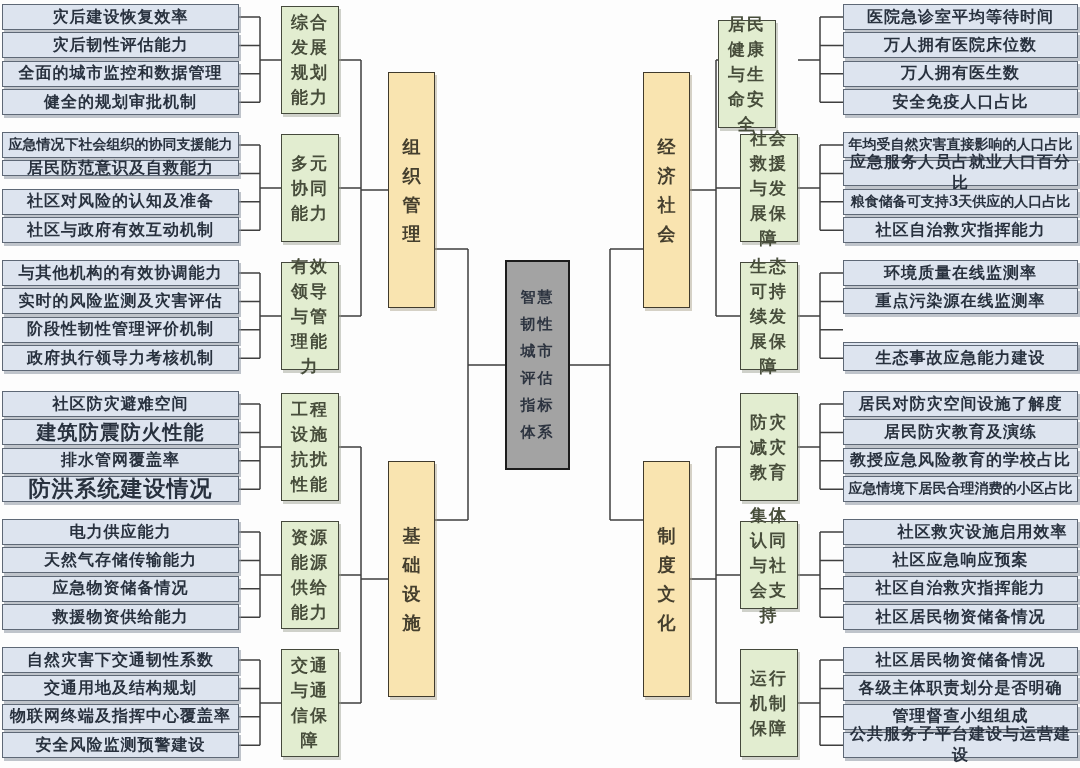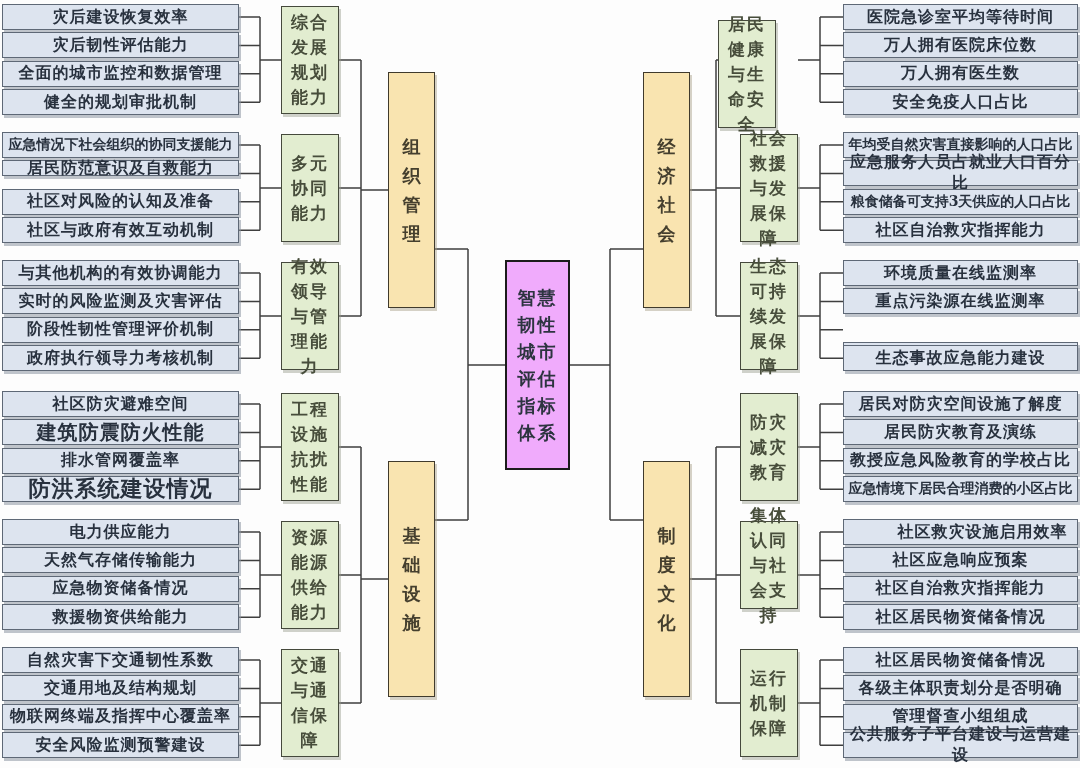--- a/index.html
+++ b/index.html
@@ -22,22 +22,22 @@
     background:#e2edd0;border:1.8px solid #45493c;color:#474d3b;
     font-size:17px;line-height:25px;letter-spacing:2px;
     box-shadow:2px 3px 0 rgba(150,155,140,0.45);
   }
   .branch{
     background:#f9e4b0;border:1.8px solid #403a2c;color:#453f2e;
     font-size:18px;line-height:29px;
     box-shadow:2px 3px 0 rgba(165,155,130,0.45);
   }
   .root{
-    background:#f0abfc;border:2px solid #1c1c1c;color:#2d3440;
-    font-size:18px;line-height:27px;letter-spacing:2px;
+    background:#a3a3a3;border:2px solid #1c1c1c;color:#2d3440;
+    font-size:15px;line-height:27px;letter-spacing:2px;
   }
 </style>
 </head>
 <body>
 
 <div class="canvas">
   <svg id="connectors" viewBox="0 0 1080 768" xmlns="http://www.w3.org/2000/svg">
       <path d="M 239 17 L 260 17 M 239 45.4 L 260 45.4 M 239 73.8 L 260 73.8 M 239 102.19999999999999 L 260 102.19999999999999 M 260 17 L 260 102.19999999999999 M 260 60 L 281 60 M 339 60 L 361 60 M 239 145 L 260 145 M 239 173.4 L 260 173.4 M 239 201.8 L 260 201.8 M 239 230.2 L 260 230.2 M 260 145 L 260 230.2 M 260 188 L 281 188 M 339 188 L 361 188 M 239 273 L 260 273 M 239 301.4 L 260 301.4 M 239 329.8 L 260 329.8 M 239 358.2 L 260 358.2 M 260 273 L 260 358.2 M 260 316 L 281 316 M 339 316 L 361 316 M 361 60 L 361 316 M 361 190 L 388 190 M 435 249 L 468 249 M 239 404 L 260 404 M 239 432.4 L 260 432.4 M 239 460.8 L 260 460.8 M 239 489.2 L 260 489.2 M 260 404 L 260 489.2 M 260 447 L 281 447 M 339 447 L 361 447 M 239 532 L 260 532 M 239 560.4 L 260 560.4 M 239 588.8 L 260 588.8 M 239 617.2 L 260 617.2 M 260 532 L 260 617.2 M 260 575 L 281 575 M 339 575 L 361 575 M 239 660 L 260 660 M 239 688.4 L 260 688.4 M 239 716.8 L 260 716.8 M 239 745.2 L 260 745.2 M 260 660 L 260 745.2 M 260 703 L 281 703 M 339 703 L 361 703 M 361 447 L 361 703 M 361 579 L 388 579 M 435 520 L 468 520 M 843 17 L 820 17 M 843 45.4 L 820 45.4 M 843 73.8 L 820 73.8 M 843 102.19999999999999 L 820 102.19999999999999 M 820 17 L 820 102.19999999999999 M 820 60 L 798 60 M 740 60 L 716 60 M 843 145 L 820 145 M 843 173.4 L 820 173.4 M 843 201.8 L 820 201.8 M 843 230.2 L 820 230.2 M 820 145 L 820 230.2 M 820 188 L 798 188 M 740 188 L 716 188 M 843 273 L 820 273 M 843 301.4 L 820 301.4 M 843 329.8 L 820 329.8 M 843 358.2 L 820 358.2 M 820 273 L 820 358.2 M 820 316 L 798 316 M 740 316 L 716 316 M 716 60 L 716 316 M 716 190 L 690 190 M 643 249 L 610 249 M 843 404 L 820 404 M 843 432.4 L 820 432.4 M 843 460.8 L 820 460.8 M 843 489.2 L 820 489.2 M 820 404 L 820 489.2 M 820 447 L 798 447 M 740 447 L 716 447 M 843 532 L 820 532 M 843 560.4 L 820 560.4 M 843 588.8 L 820 588.8 M 843 617.2 L 820 617.2 M 820 532 L 820 617.2 M 820 575 L 798 575 M 740 575 L 716 575 M 843 660 L 820 660 M 843 688.4 L 820 688.4 M 843 716.8 L 820 716.8 M 843 745.2 L 820 745.2 M 820 660 L 820 745.2 M 820 703 L 798 703 M 740 703 L 716 703 M 716 447 L 716 703 M 716 579 L 690 579 M 643 520 L 610 520 M 468 249 L 468 520 M 468 365 L 505 365 M 610 249 L 610 520 M 610 365 L 570 365" stroke="#3f3f3f" stroke-width="1.5" fill="none"></path>
     </svg>
   <div class="box root" id="root-box" style="left:505px;top:260px;width:65px;height:210px;">智慧

